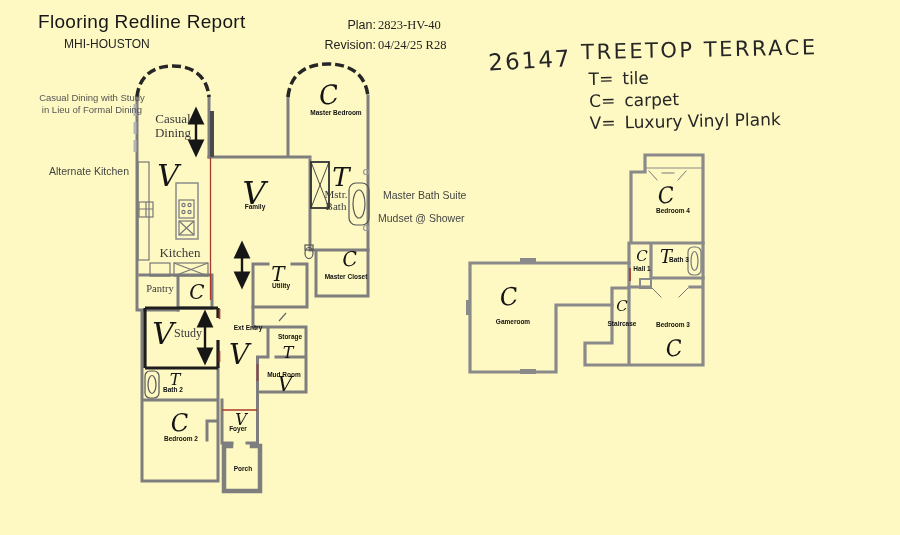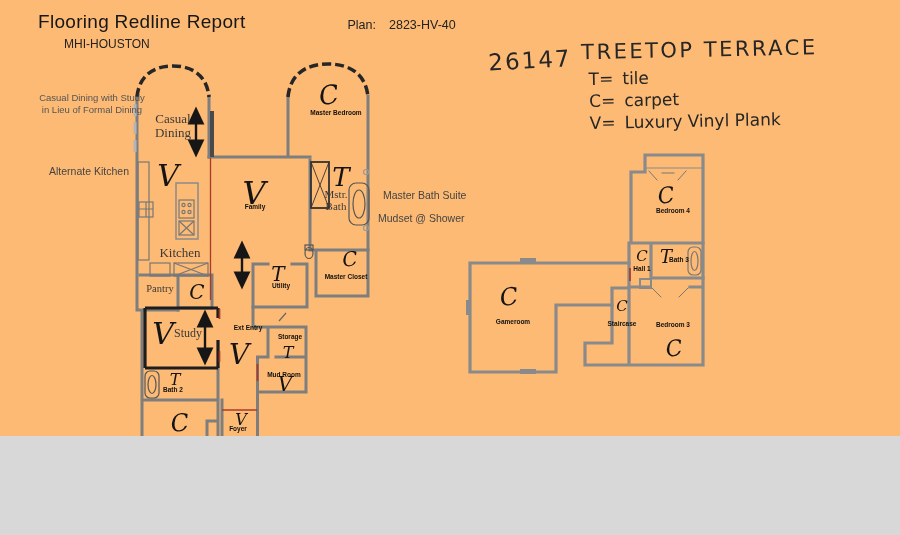--- a/index.html
+++ b/index.html
@@ -1,24 +1,24 @@
 <!DOCTYPE html>
 <html><head>
 <meta charset="utf-8">
 <style>
   html,body{margin:0;padding:0;background:#d8d8d8;}
-  .page{position:relative;width:900px;height:436px;background:#fdba74;overflow:hidden;
+  .page{position:relative;width:900px;height:535px;background:#fef9c3;overflow:hidden;
         font-family:"Liberation Sans",sans-serif;color:#1c1c1c;}
   
   .title{position:absolute;left:38px;top:11px;font-size:19px;letter-spacing:.3px;color:#161616;}
   .subtitle{position:absolute;left:39px;top:37px;font-size:12px;color:#222;margin-left:25px;}
   .planinfo{position:absolute;left:318px;top:18px;font-size:12.5px;color:#222;}
   .planinfo .row{display:flex;margin-bottom:5px;}
-  .planinfo .lbl{display:inline-block;width:58px;text-align:right;margin-right:13px;}
-  .planinfo .val{white-space:nowrap;}
+  .planinfo .lbl{display:inline-block;width:58px;text-align:right;margin-right:2px;}
+  .planinfo .val{white-space:nowrap;font-family:Liberation Serif, serif;}
   
   .hand{position:absolute;left:487px;top:36px;width:400px;height:110px;
         transform:rotate(-1.2deg);font-family:"DejaVu Sans",sans-serif;color:#262626;}
   .hl{position:absolute;white-space:nowrap;}
   .hand .lot{left:2px;top:8px;font-size:23px;letter-spacing:2px;transform:rotate(-2deg);}
   .hand .street{left:95px;top:2px;font-size:21px;letter-spacing:2.5px;}
   .hand .lg1{left:102px;top:31px;font-size:17px;}
   .hand .lg2{left:102px;top:53px;font-size:17px;}
   .hand .lg3{left:102px;top:75px;font-size:17px;}
   .hand .sym{display:inline-block;margin-right:9px;}
@@ -37,20 +37,24 @@
 <div class="page">
 
   <div class="title">Flooring Redline Report</div>
   <div class="subtitle">MHI-HOUSTON</div>
 
   <div class="planinfo">
     <div class="row">
       <span class="lbl">Plan:</span>
       <span class="val">2823-HV-40</span>
     </div>
+    <div class="row">
+      <span class="lbl">Revision:</span>
+      <span class="val">04/24/25 R28</span>
+    </div>
   </div>
 
   <div class="hand">
     <span class="hl lot">26147</span>
     <span class="hl street">TREETOP TERRACE</span>
     <span class="hl lg1"><span class="sym">T=</span><span>tile</span></span>
     <span class="hl lg2"><span class="sym">C=</span><span>carpet</span></span>
     <span class="hl lg3"><span class="sym">V=</span><span>Luxury Vinyl Plank</span></span>
   </div>
 

